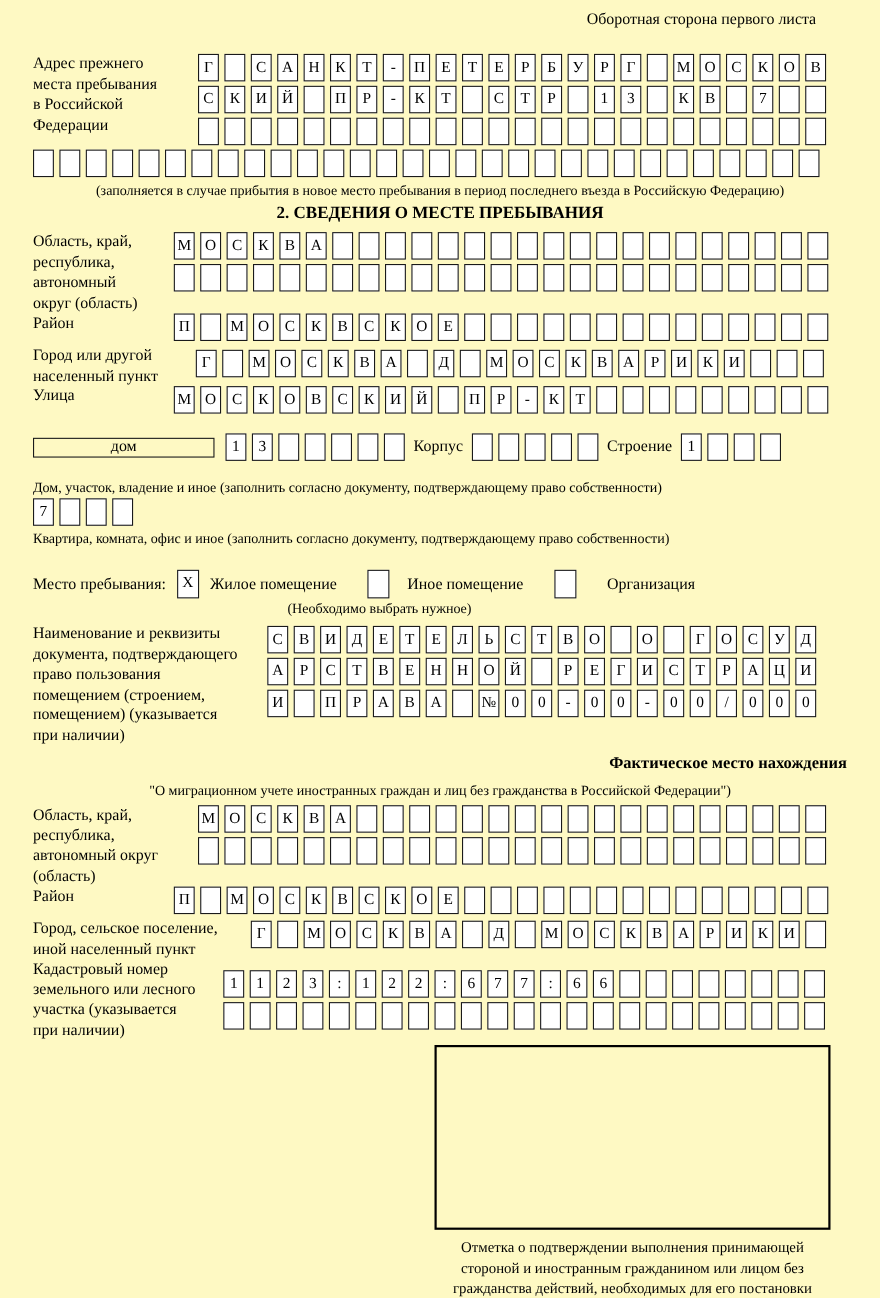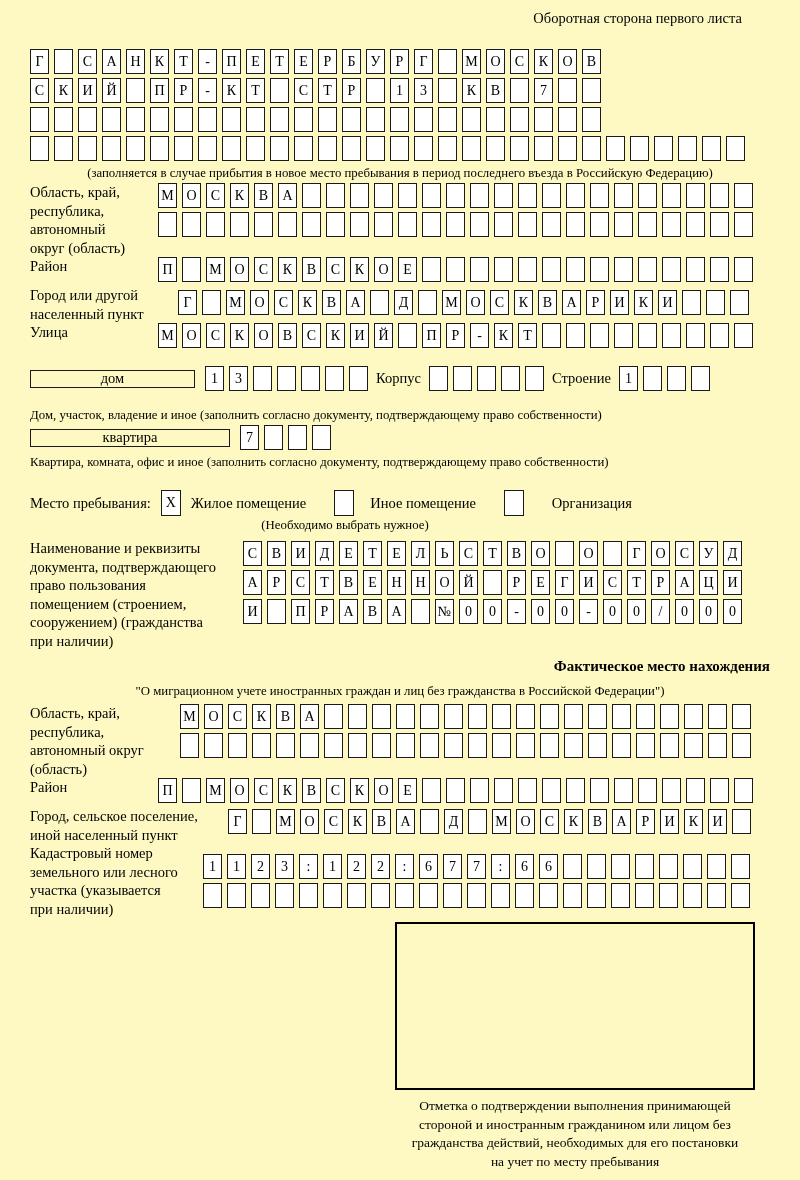--- a/index.html
+++ b/index.html
@@ -46,20 +46,24 @@
   .stamp-caption { width:400px; margin-left:345px; margin-top:7px; text-align:center; font-size:13.5px; line-height:18.5px; white-space:pre-line; }
 </style>
 </head>
 <body>
 
 <div class="page">
 
   <div class="top-note">Оборотная сторона первого листа</div>
 
   <div class="field">
+    <div class="flabel w150">Адрес прежнего
+места пребывания
+в Российской
+Федерации</div>
     <div>
       <div class="cell-row">
           <span class="cell">Г</span>
           <span class="cell"></span>
           <span class="cell">С</span>
           <span class="cell">А</span>
           <span class="cell">Н</span>
           <span class="cell">К</span>
           <span class="cell">Т</span>
           <span class="cell">-</span>
@@ -161,20 +165,21 @@
       <span class="cell"></span>
       <span class="cell"></span>
       <span class="cell"></span>
       <span class="cell"></span>
       <span class="cell"></span>
       <span class="cell"></span>
       <span class="cell"></span>
     </div>
   <div class="note center mb2">(заполняется в случае прибытия в новое место пребывания в период последнего въезда в Российскую Федерацию)</div>
 
+  <div class="sec-title">2. СВЕДЕНИЯ О МЕСТЕ ПРЕБЫВАНИЯ</div>
 
   <div class="field">
     <div class="flabel w128">Область, край,
 республика,
 автономный
 округ (область)</div>
     <div>
       <div class="cell-row">
           <span class="cell">М</span>
           <span class="cell">О</span>
@@ -348,21 +353,20 @@
     <div class="cell-row">
         <span class="cell">1</span>
         <span class="cell"></span>
         <span class="cell"></span>
         <span class="cell"></span>
       </div>
   </div>
   <div class="note mb2">Дом, участок, владение и иное (заполнить согласно документу, подтверждающему право собственности)</div>
 
   <div class="house-row">
-    <div class="wide-box box-kv">квартира</div>
     <div class="cell-row">
         <span class="cell">7</span>
         <span class="cell"></span>
         <span class="cell"></span>
         <span class="cell"></span>
       </div>
   </div>
   <div class="note mb2">Квартира, комната, офис и иное (заполнить согласно документу, подтверждающему право собственности)</div>
 
   <div class="stay-row">
@@ -380,21 +384,21 @@
     <span class="stay-gap-l"></span>
     <span class="lab">Организация</span>
   </div>
   <div class="stay-note">(Необходимо выбрать нужное)</div>
 
   <div class="field">
     <div class="flabel w213">Наименование и реквизиты
 документа, подтверждающего
 право пользования
 помещением (строением,
-сооружением) (гражданства
+помещением) (указывается
 при наличии)</div>
     <div style="margin-top:2px;">
       <div class="cell-row">
           <span class="cell">С</span>
           <span class="cell">В</span>
           <span class="cell">И</span>
           <span class="cell">Д</span>
           <span class="cell">Е</span>
           <span class="cell">Т</span>
           <span class="cell">Е</span>

